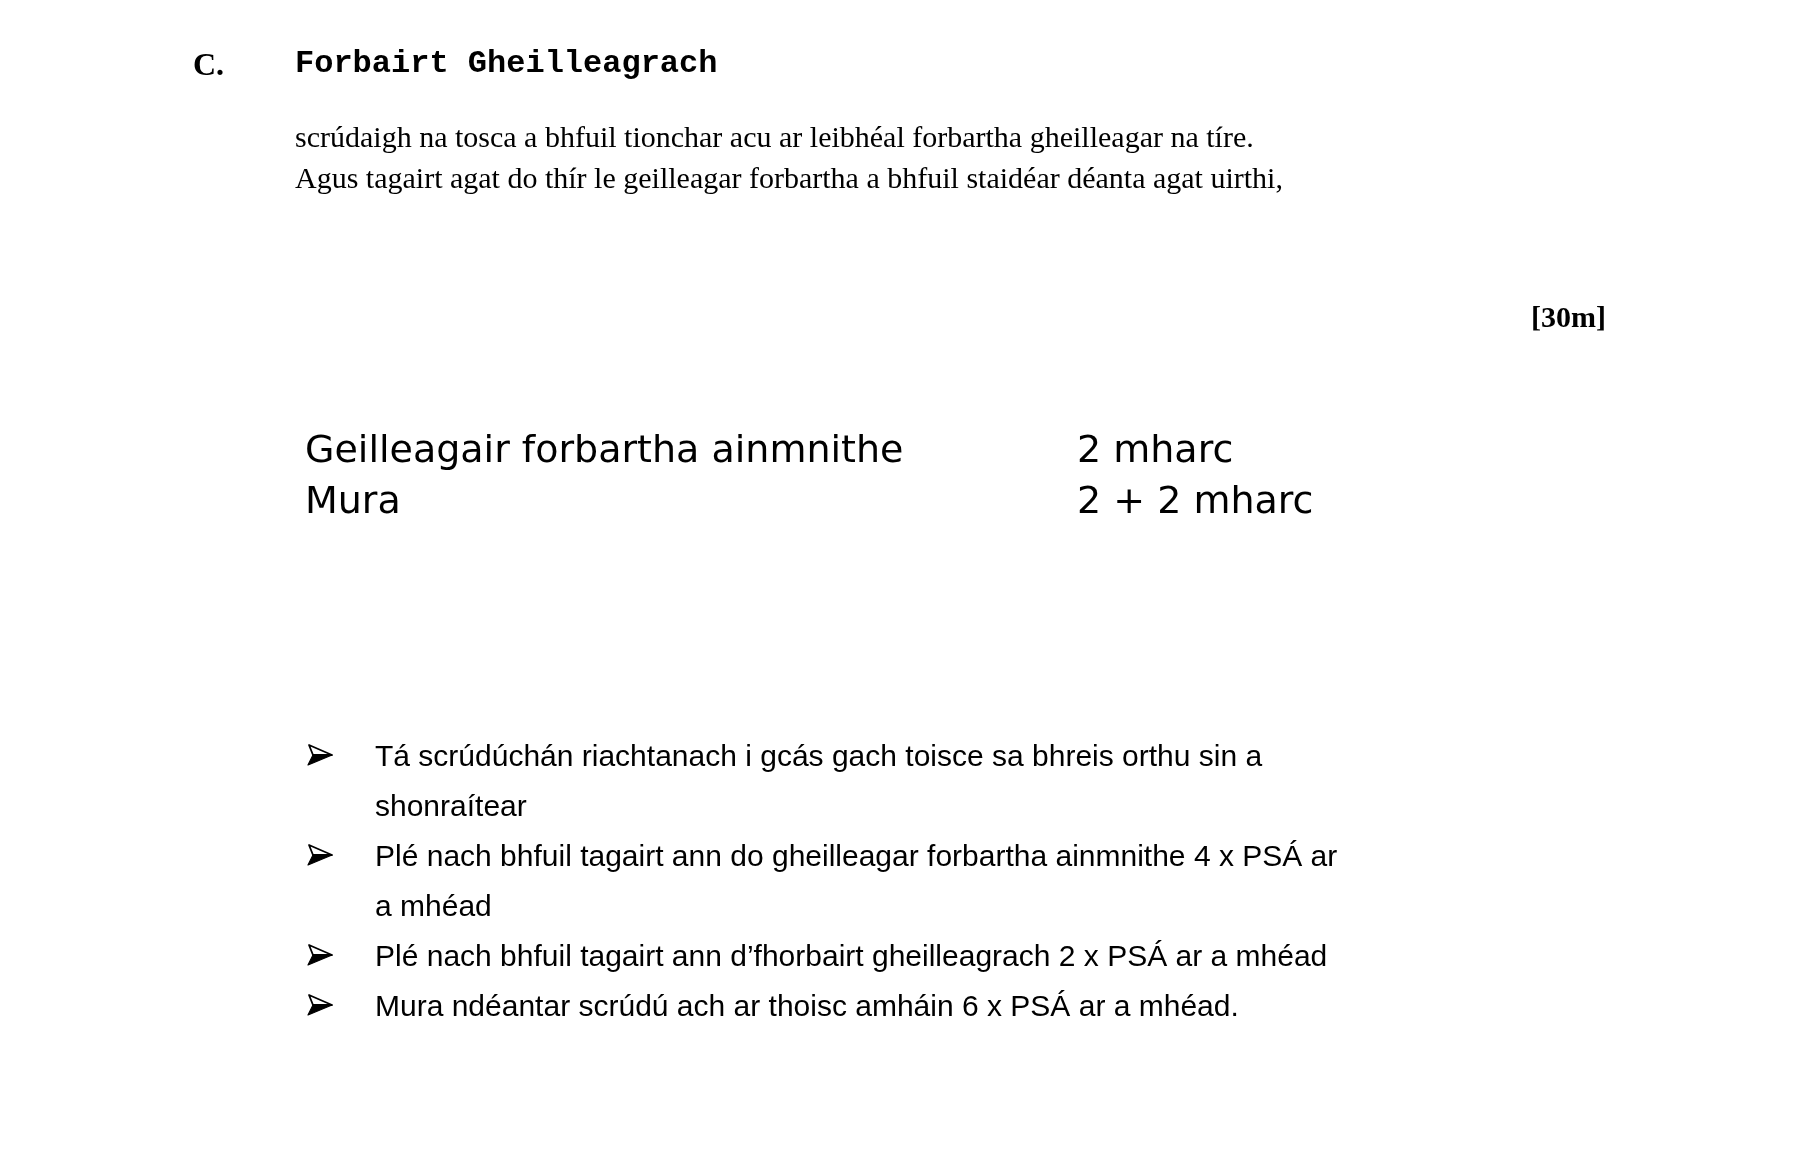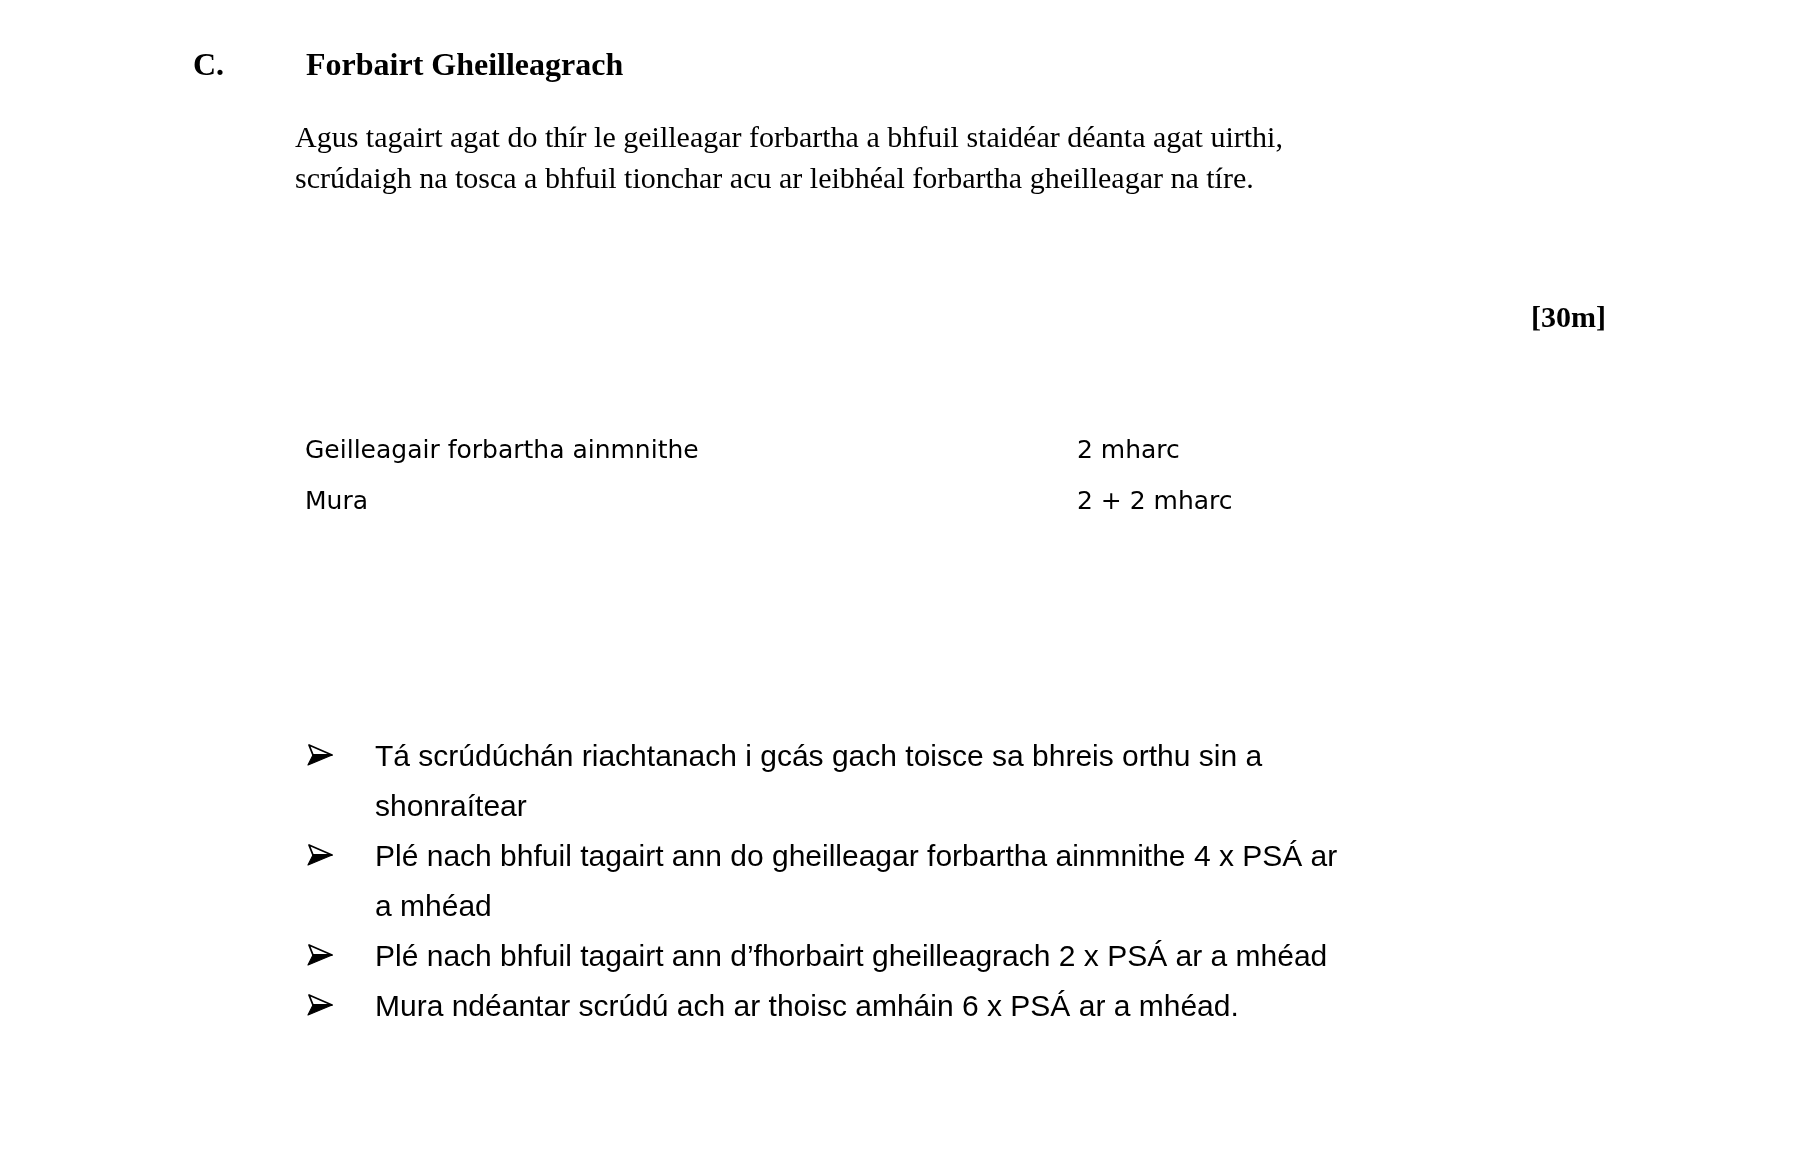--- a/index.html
+++ b/index.html
@@ -20,23 +20,23 @@
     position: absolute;
     left: 193px;
     top: 44px;
     font-family: "Liberation Serif", serif;
     font-weight: bold;
     font-size: 32px;
     line-height: 40px;
   }
   .sec-title {
     position: absolute;
-    left: 306px;
+    left: 295px;
     top: 44px;
-    font-family: Liberation Serif, serif;
+    font-family: Liberation Mono, monospace;
     font-weight: bold;
     font-size: 32px;
     line-height: 40px;
   }
   
   .question {
     position: absolute;
     left: 295px;
     top: 116px;
     font-family: "Liberation Serif", serif;
@@ -54,21 +54,21 @@
     font-size: 30px;
     line-height: 40px;
     margin-top: 7px;
   }
   
   .scheme {
     position: absolute;
     left: 305px;
     top: 424px;
     font-family: "DejaVu Sans", sans-serif;
-    font-size: 25px;
+    font-size: 38px;
     line-height: 51px;
     white-space: nowrap;
   }
   .scheme-row { display: flex; }
   .scheme-item { width: 772px; flex: 0 0 772px; }
   .scheme-marks { }
   
   .notes {
     position: absolute;
     left: 307px;
@@ -88,22 +88,22 @@
 </style>
 </head>
 <body>
 
 <div class="page">
 
   <span class="sec-label">C.</span>
   <span class="sec-title">Forbairt Gheilleagrach</span>
 
   <div class="question">
+    <div class="q-line">scrúdaigh na tosca a bhfuil tionchar acu ar leibhéal forbartha gheilleagar na tíre.</div>
     <div class="q-line">Agus tagairt agat do thír le geilleagar forbartha a bhfuil staidéar déanta agat uirthi,</div>
-    <div class="q-line">scrúdaigh na tosca a bhfuil tionchar acu ar leibhéal forbartha gheilleagar na tíre.</div>
   </div>
 
   <div class="marks-total">[30m]</div>
 
   <div class="scheme">
     <div class="scheme-row">
       <span class="scheme-item">Geilleagair forbartha ainmnithe</span>
       <span class="scheme-marks">2 mharc</span>
     </div>
     <div class="scheme-row">

